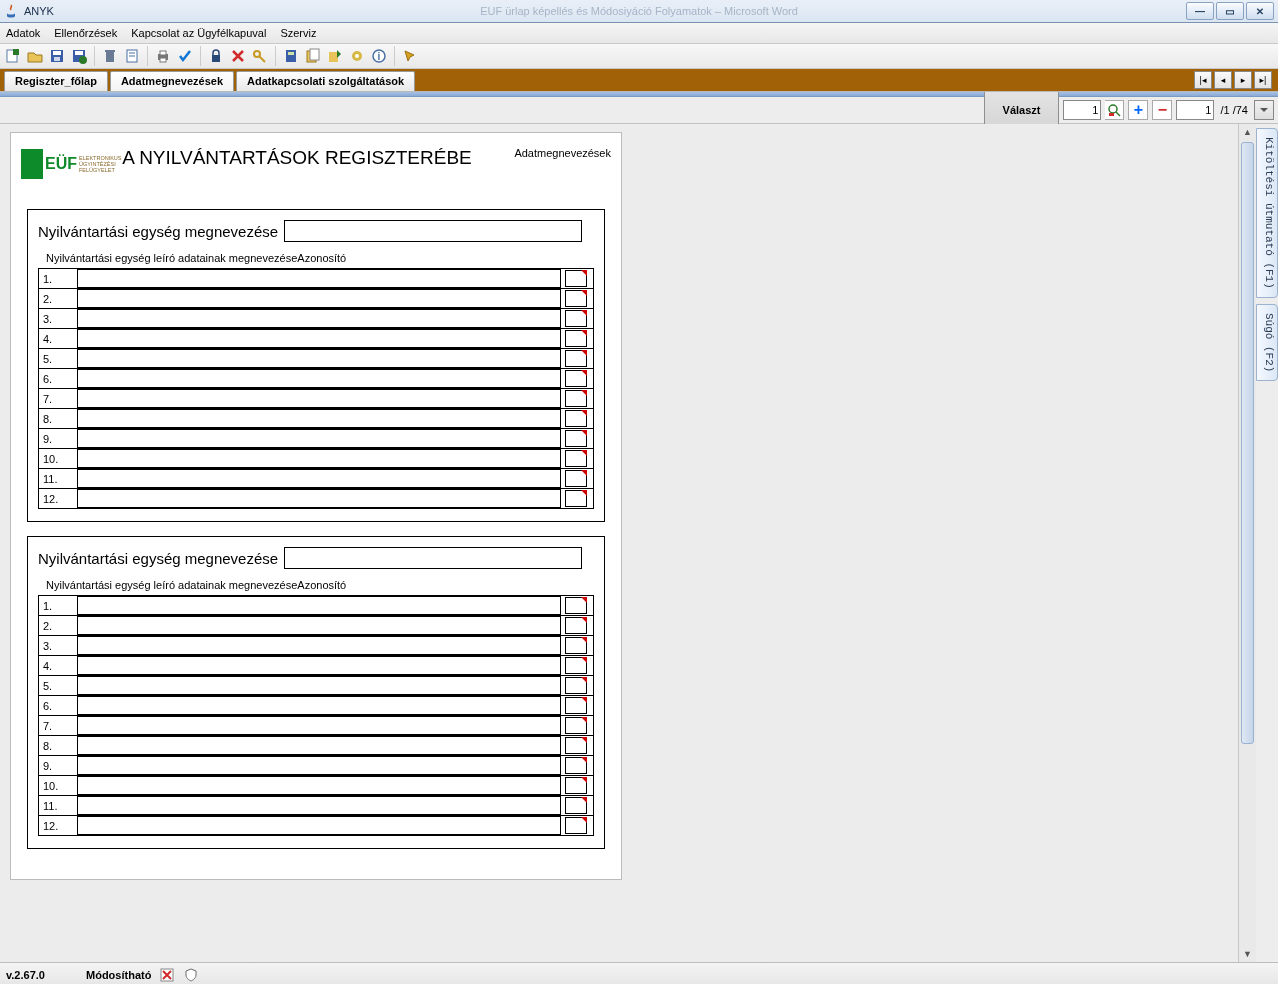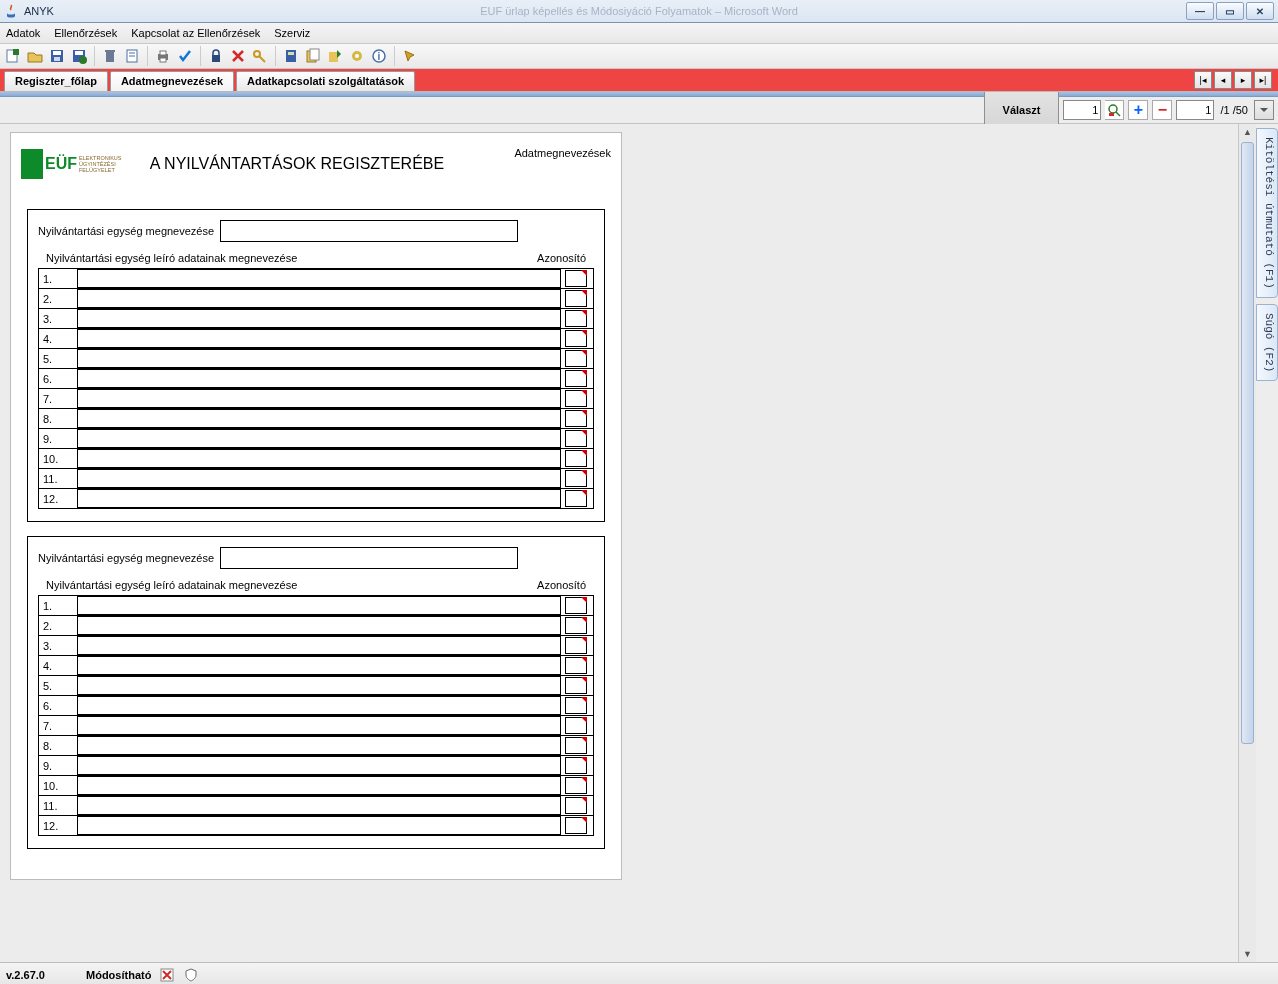--- a/index.html
+++ b/index.html
@@ -5,21 +5,21 @@
 html,body{margin:0;padding:0;font-family:Tahoma,Arial,sans-serif;font-size:11px;background:#ececec;width:1278px;height:984px;overflow:hidden}
 .titlebar{height:22px;background:linear-gradient(#e9eff7,#dbe6f3);border-bottom:1px solid #7a92af;display:flex;align-items:center;padding:0 4px;color:#1a2d4a;position:relative}
 .titlebar .java-icon{width:14px;height:14px;margin-right:6px}
 .titlebar .title-faded{position:absolute;left:50%;transform:translateX(-50%);color:#a7b4c6}
 .winbtns{position:absolute;right:4px;top:2px;display:flex;gap:2px}
 .winbtn{width:26px;height:16px;background:linear-gradient(#fafcff,#cfdef0);border:1px solid #8aa2bf;border-radius:2px;display:flex;align-items:center;justify-content:center;color:#274262;font-weight:bold;font-size:10px;cursor:default}
 .menubar{height:20px;background:linear-gradient(#f5f5f5,#e7e7e7);border-bottom:1px solid #c9c9c9;display:flex;align-items:center;padding:0 6px;gap:14px}
 .menuitem{cursor:default}
 .toolbar{height:24px;background:linear-gradient(#f8f8f8,#e9e9e9);border-bottom:1px solid #c8c8c8;display:flex;align-items:center;padding:0 4px;gap:4px}
 .tbtn{width:18px;height:18px;display:flex;align-items:center;justify-content:center;cursor:default}
-.tabbar{height:22px;background:#ef4444;border-bottom:1px solid #b9b9b9;display:flex;align-items:flex-end;padding:0 4px;position:relative}
+.tabbar{height:22px;background:#a16207;border-bottom:1px solid #b9b9b9;display:flex;align-items:flex-end;padding:0 4px;position:relative}
 .tab{border:1px solid #9a9a9a;border-bottom:none;background:linear-gradient(#fefefe,#e8e8e8);padding:3px 10px 4px;margin-right:2px;border-radius:2px 2px 0 0;cursor:default;font-weight:bold;font-size:11px}
 .tab.active{background:linear-gradient(#fff,#f3f3f3)}
 .navbtns{position:absolute;right:6px;top:2px;display:flex;gap:2px}
 .navbtn{width:16px;height:16px;border:1px solid #888;background:linear-gradient(#fafafa,#e3e3e3);display:flex;align-items:center;justify-content:center;font-size:9px;font-family:Arial;cursor:default}
 .ctrlbar{height:26px;background:#ededed;border-bottom:1px solid #c2c2c2;display:flex;align-items:center;justify-content:flex-end;padding:0 4px;gap:4px}
 .sel-btn{height:20px;border:1px solid #8f8f8f;background:linear-gradient(#e3e3e3,#d5d5d5);padding:9px 18px;font-weight:bold;cursor:default;display:flex;align-items:center;font-size:11px}
 .numfield{width:32px;height:18px;border:1px solid #888;background:#fff;text-align:right;padding:0 2px;font-size:11px}
 .plus-btn,.minus-btn{width:18px;height:18px;display:flex;align-items:center;justify-content:center;font-weight:bold;font-size:16px;border:1px solid #aaa;background:#fff}
 .plus-btn{color:#0066ff}
 .minus-btn{color:#d02a2a}
@@ -39,26 +39,26 @@
 .page-top{display:flex;align-items:flex-start}
 .logo{width:72px;height:34px;display:flex;align-items:center}
 .logo-box{display:flex;align-items:center}
 .logo-green{width:22px;height:30px;background:#0d8a2a}
 .logo-text{font-weight:bold;font-size:16px;color:#0d8a2a;margin-left:2px}
 .logo-sub{font-size:5.5px;color:#8a6a2d;line-height:1.1;margin-left:2px}
 .page-titles{flex:1;text-align:center;font-family:Arial}
 .page-label{font-size:11px;text-align:right;width:110px}
 .t1{font-size:14px;letter-spacing:0.5px;margin-top:4px}
 .t2{font-size:12px;margin-top:6px}
-.t3{font-size:16px;margin-top:8px}
+.t3{font-size:19px;}
 .unit{border:1.5px solid #000;margin:28px 6px 0;padding:10px 10px 12px}
 .unit-head{display:flex;align-items:center;gap:6px}
-.unit-head label{font-size:11px}
+.unit-head label{font-size:15px}
 .unit-head input{flex:0 0 auto;width:292px;height:18px;border:1px solid #000;background:#fff}
-.sub-row{display:flex;justify-content:space-between;margin:10px 8px 4px;font-size:11px}
+.sub-row{display:flex;justify-content:flex-start;margin:10px 8px 4px;font-size:11px}
 .rows{border:1.5px solid #000;margin-top:4px}
 .row{display:flex;align-items:center;height:19px;border-top:1px solid #000}
 .row:first-child{border-top:none}
 .rn{width:30px;text-align:left;padding-left:4px;font-size:11px}
 .rinput{flex:1;height:15px;margin:0 4px;border:1px solid #000;background:#fff}
 .az{width:20px;height:15px;margin-right:6px;border:1px solid #000;background:#fff;position:relative}
 .az::after{content:"";position:absolute;right:-1px;top:-1px;width:0;height:0;border-left:6px solid transparent;border-top:6px solid #c00}
 .statusbar{height:24px;background:linear-gradient(#f4f4f4,#e5e5e5);border-top:1px solid #bdbdbd;display:flex;align-items:center;padding:0 6px;font-size:11px;font-weight:bold}
 .status-left{width:80px}
 .status-mid{flex:1}
@@ -82,21 +82,21 @@
   <div class="winbtns">
     <div class="winbtn">—</div>
     <div class="winbtn">▭</div>
     <div class="winbtn">✕</div>
   </div>
 </div>
 
 <div class="menubar">
   <span class="menuitem">Adatok</span>
   <span class="menuitem">Ellenőrzések</span>
-  <span class="menuitem">Kapcsolat az Ellenőrzések</span>
+  <span class="menuitem">Kapcsolat az Ügyfélkapuval</span>
   <span class="menuitem">Szerviz</span>
 </div>
 
 <div class="toolbar">
   <span class="tbtn">
       <svg width="16" height="16">
         <rect x="2" y="2" width="10" height="12" fill="#fff" stroke="#5b7da3"></rect>
         <rect x="8" y="1" width="6" height="6" fill="#2a7a2a"></rect>
       </svg>
     </span>
@@ -223,21 +223,21 @@
   <span class="zoom-icon">
       <svg width="14" height="14">
         <circle cx="6" cy="6" r="4" stroke="#2a7a2a" fill="none" stroke-width="1.5"></circle>
         <line x1="9" y1="9" x2="13" y2="13" stroke="#2a7a2a" stroke-width="1.5"></line>
         <rect x="2" y="10" width="5" height="3" fill="#d02a2a"></rect>
       </svg>
     </span>
   <div class="plus-btn">+</div>
   <div class="minus-btn">−</div>
   <input class="numfield" value="1" style="">
-  <span class="pgtext">/1 /50</span>
+  <span class="pgtext">/1 /74</span>
   <div class="zoom-dd">
       <svg width="8" height="8">
         <path d="M0 2l4 4 4-4z" fill="#555"></path>
       </svg>
     </div>
 </div>
 
 <div class="content-row">
   <div class="form-host">
     <div class="page">

